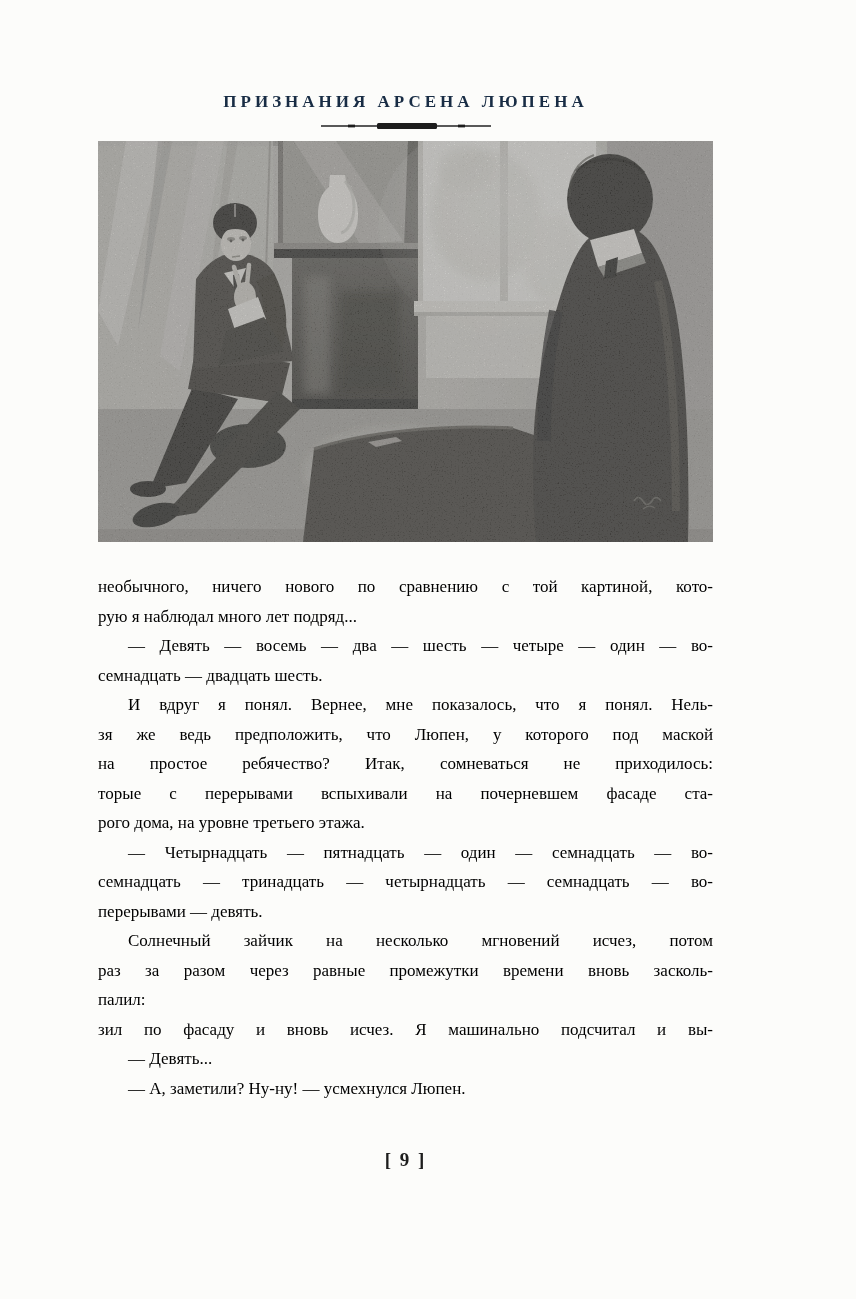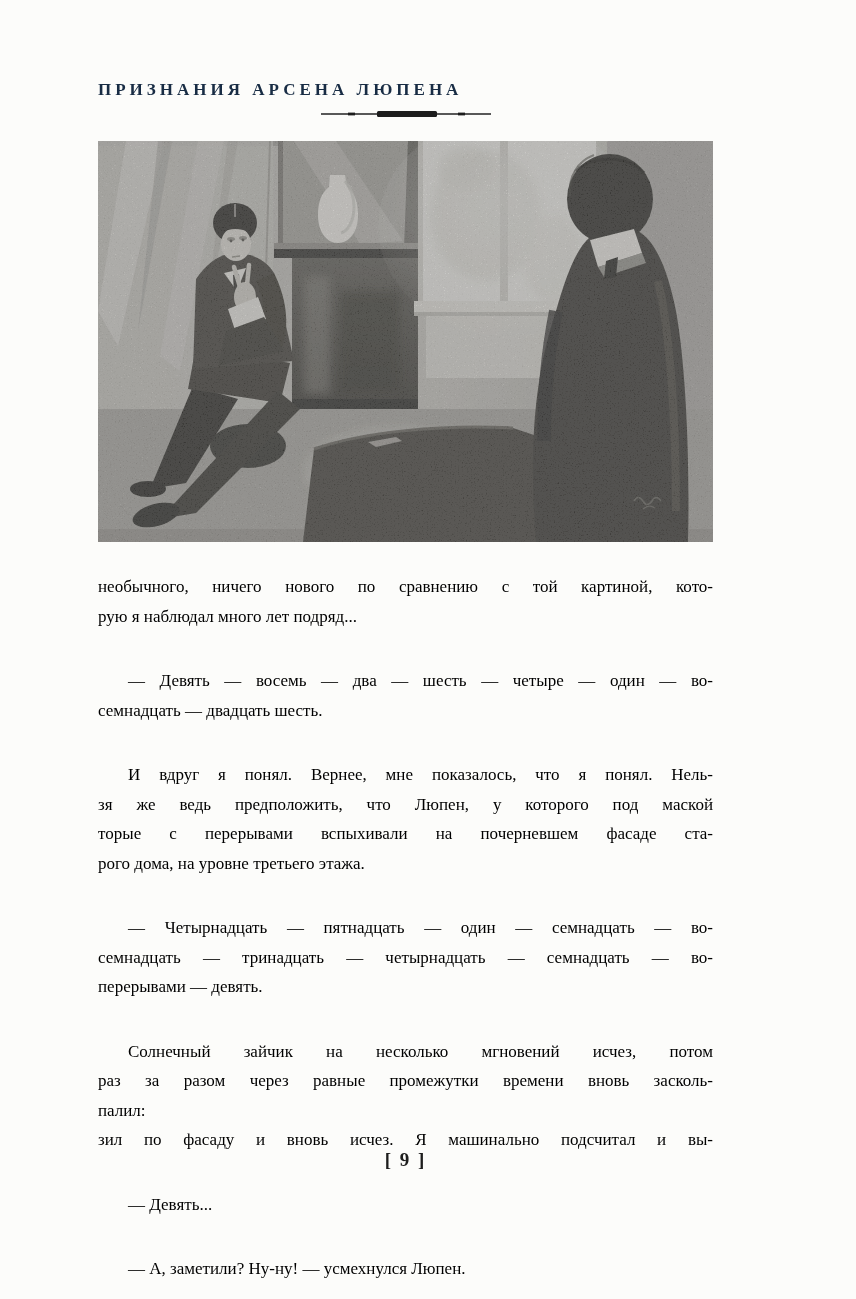--- a/index.html
+++ b/index.html
@@ -5,22 +5,22 @@
   html,body{margin:0;padding:0;}
   body{
     width:856px;height:1299px;
     background:#fcfcfa;
     font-family:"Liberation Serif", serif;
     position:relative;
     overflow:hidden;
   }
   .page{position:absolute;inset:0;}
   .runhead{
-    position:absolute;top:80px;left:98px;width:615px;
-    text-align:left;
+    position:absolute;top:92px;left:98px;width:615px;
+    text-align:center;
   }
   .runhead h1{
     margin:0;
     font-size:17px;font-weight:bold;
     letter-spacing:4px;
     color:#182c44;
     font-family:"Liberation Serif", serif;
   }
   .divider{display:block;margin:9px auto 0 auto;}
   figure.illustration{
@@ -32,21 +32,20 @@
     font-size:17px;line-height:29.5px;color:#000000;
   }
   main.bodytext .line{
     text-align:justify;
   }
   main.bodytext .line.just{
     text-align-last:justify;
   }
   main.bodytext .line.ind{
     text-indent:30px;
-    margin-top:35px;
   }
   footer.pagefoot{
     position:absolute;top:1149px;left:98px;width:615px;
     text-align:center;
   }
   footer.pagefoot span{
     font-size:19px;font-weight:bold;color:#1d1d1d;letter-spacing:2px;
   }
 </style>
 </head>
@@ -202,20 +201,21 @@
     </svg>
   </figure>
 
   <main class="bodytext">
       <div class="line just">необычного, ничего нового по сравнению с той картиной, кото-</div>
       <div class="line">рую я наблюдал много лет подряд...</div>
       <div class="line just ind">— Девять — восемь — два — шесть — четыре — один — во-</div>
       <div class="line">семнадцать — двадцать шесть.</div>
       <div class="line just ind">И вдруг я понял. Вернее, мне показалось, что я понял. Нель-</div>
       <div class="line just">зя же ведь предположить, что Люпен, у которого под маской</div>
+      <div class="line just">на простое ребячество? Итак, сомневаться не приходилось:</div>
       <div class="line just">торые с перерывами вспыхивали на почерневшем фасаде ста-</div>
       <div class="line">рого дома, на уровне третьего этажа.</div>
       <div class="line just ind">— Четырнадцать — пятнадцать — один — семнадцать — во-</div>
       <div class="line just">семнадцать — тринадцать — четырнадцать — семнадцать — во-</div>
       <div class="line">перерывами — девять.</div>
       <div class="line just ind">Солнечный зайчик на несколько мгновений исчез, потом</div>
       <div class="line just">раз за разом через равные промежутки времени вновь засколь-</div>
       <div class="line">палил:</div>
       <div class="line just">зил по фасаду и вновь исчез. Я машинально подсчитал и вы-</div>
       <div class="line ind">— Девять...</div>

